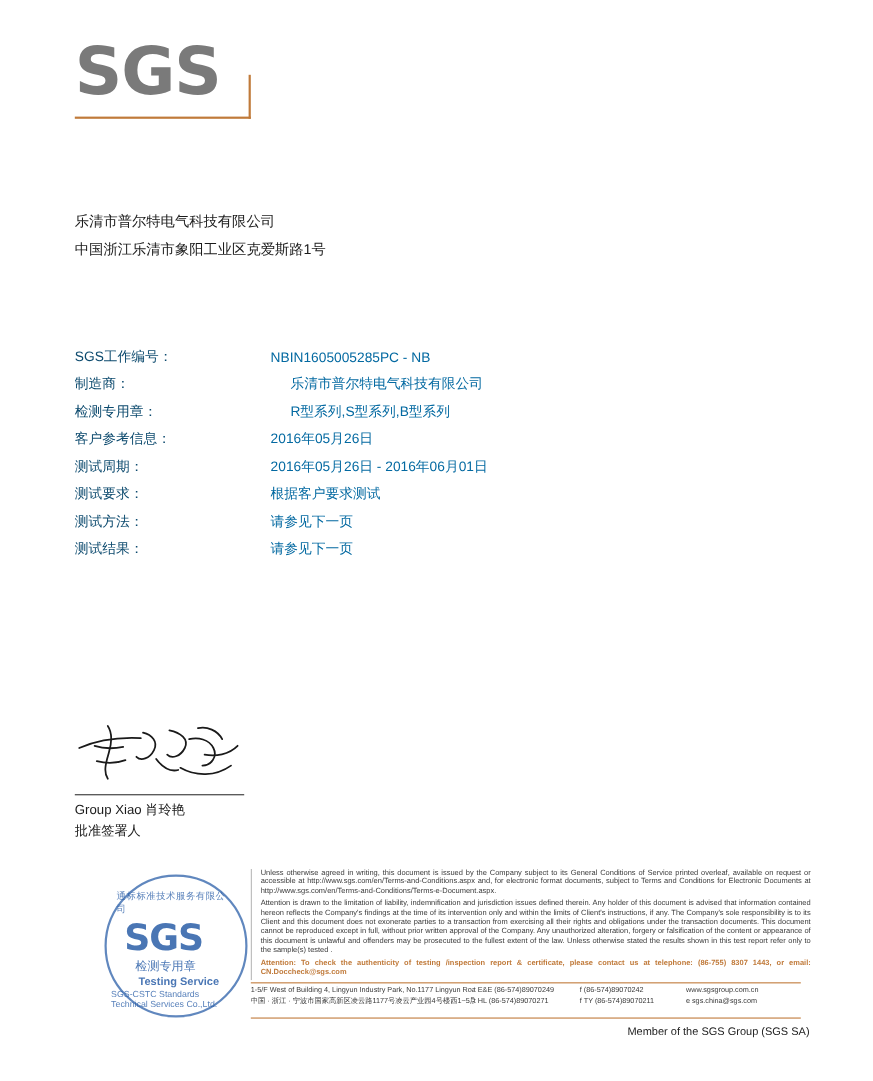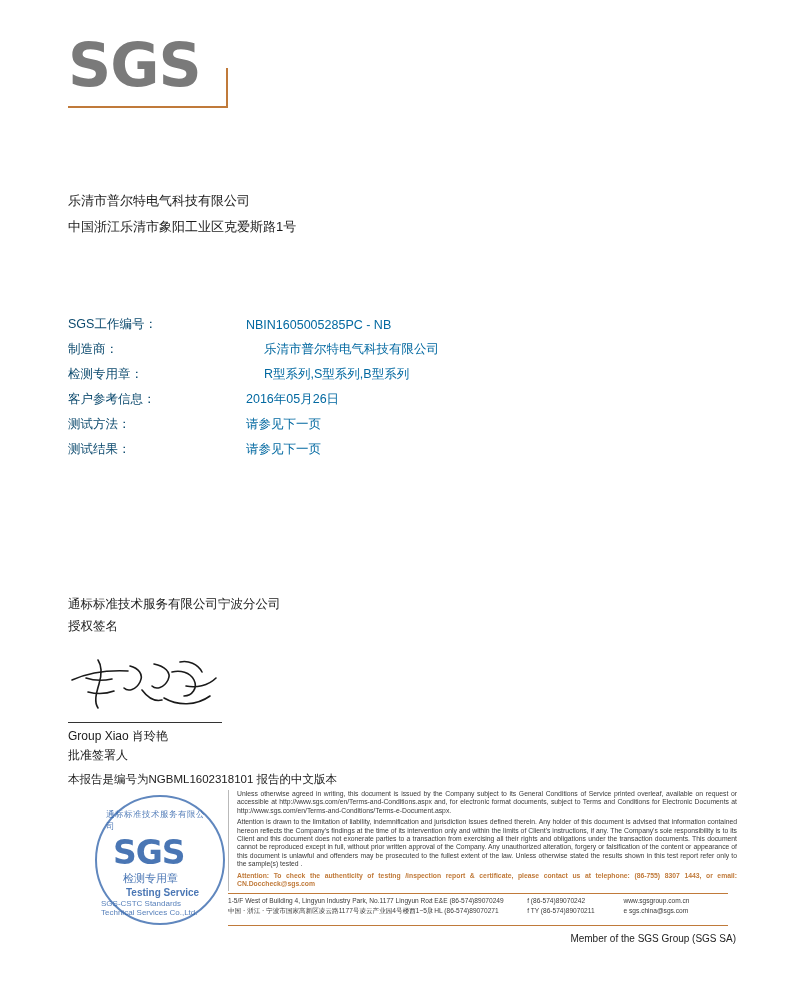--- a/index.html
+++ b/index.html
@@ -318,33 +318,37 @@
     </div>
     <div class="field-row">
       <div class="field-label">检测专用章：</div>
       <div class="field-value indent">R型系列,S型系列,B型系列</div>
     </div>
     <div class="field-row">
       <div class="field-label">客户参考信息：</div>
       <div class="field-value">2016年05月26日</div>
     </div>
     <div class="field-row">
+      <div class="field-label">测试周期：</div>
+      <div class="field-value">2016年05月26日 - 2016年06月01日</div>
+    </div>
+    <div class="field-row">
+      <div class="field-label">测试要求：</div>
+      <div class="field-value">根据客户要求测试</div>
+    </div>
+    <div class="field-row">
       <div class="field-label">测试方法：</div>
       <div class="field-value">请参见下一页</div>
     </div>
     <div class="field-row">
       <div class="field-label">测试结果：</div>
       <div class="field-value">请参见下一页</div>
     </div>
   </div>
 
-  <div class="signer-org">
-    <div>通标标准技术服务有限公司宁波分公司</div>
-    <div>授权签名</div>
-  </div>
 
   <div class="sig-area">
     <svg class="sig-svg" width="160" height="72" viewBox="0 0 160 72" fill="none" stroke="#1a1a1a" stroke-width="1.6" stroke-linecap="round" stroke-linejoin="round">
       <path d="M4 30 C22 22, 40 20, 60 21"></path>
       <path d="M30 10 C34 16, 34 24, 31 34 C28 44, 26 52, 30 58"></path>
       <path d="M18 28 C24 30, 34 31, 44 29"></path>
       <path d="M20 42 C28 44, 38 44, 46 41"></path>
       <path d="M62 16 C70 18, 76 24, 72 32 C68 40, 60 42, 56 38"></path>
       <path d="M74 40 C80 48, 86 52, 94 50"></path>
       <path d="M86 14 C96 16, 104 22, 100 30 C96 38, 88 40, 84 36"></path>
@@ -352,21 +356,20 @@
       <path d="M112 12 C120 10, 130 14, 134 22"></path>
       <path d="M118 36 C128 38, 140 36, 148 28"></path>
       <path d="M96 48 C110 56, 128 56, 142 46"></path>
     </svg>
   </div>
   <div class="sig-line"></div>
   <div class="signer-name">
     <div>Group Xiao 肖玲艳</div>
     <div>批准签署人</div>
   </div>
-  <div class="version-note">本报告是编号为NGBML1602318101 报告的中文版本</div>
 
   <div class="stamp">
     <div class="stamp-ring"></div>
     <div class="stamp-arc-top">通标标准技术服务有限公司</div>
     <div class="stamp-sgs">SGS</div>
     <div class="stamp-cn">检测专用章</div>
     <div class="stamp-en">Testing Service</div>
     <div class="stamp-arc-bottom">SGS-CSTC Standards Technical Services Co.,Ltd.</div>
   </div>
 

